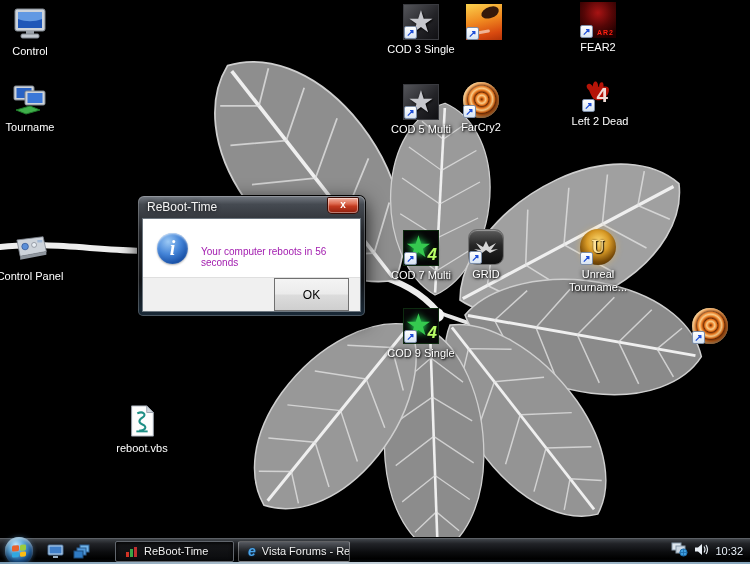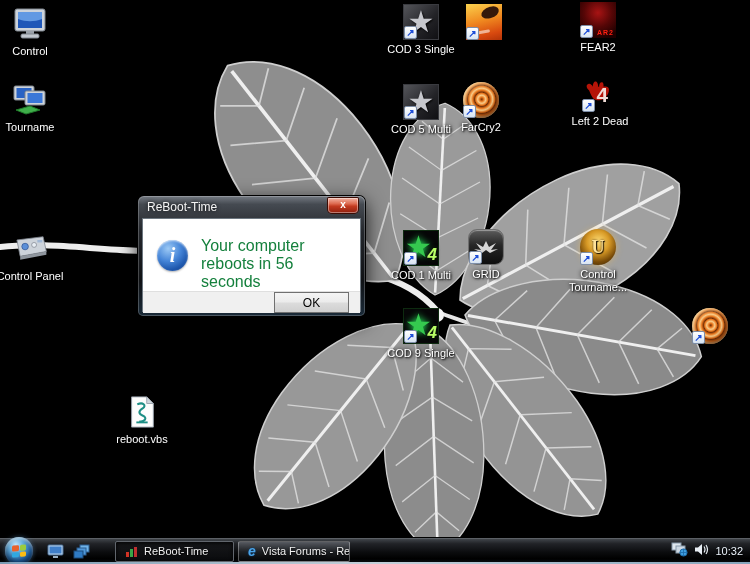--- a/index.html
+++ b/index.html
@@ -64,24 +64,24 @@
                box-shadow:inset 0 0 0 1px rgba(255,255,255,.4), 0 0 0 1px #3c0c04;
                color:#fff; font-size:10px; font-weight:bold; line-height:14px; text-align:center; cursor:pointer; }
   .dialog-client { position:absolute; left:4px; right:4px; top:22px; bottom:4px; background:#fff;
                    border:1px solid #6d7780; display:flex; flex-direction:column; }
   .dialog-body { flex:1; display:flex; align-items:center; padding:0 14px; gap:13px; background:#fff; }
   .info-icon { width:31px; height:31px; border-radius:50%; flex:none;
                background:radial-gradient(circle at 36% 28%, #9cc9f5 0%, #4585d8 42%, #1c55ab 72%, #123b80 100%);
                box-shadow:inset 0 1px 2px rgba(255,255,255,.7), 0 1px 2px rgba(0,0,0,.3);
                color:#fff; font-family:"Liberation Serif",serif; font-style:italic; font-weight:bold; font-size:20px;
                display:flex; align-items:center; justify-content:center; }
-  .dialog-message { font-size:16px; color:#15803d;margin-top:18px; }
+  .dialog-message { font-size:10px; color:#a21caf;margin-top:18px; }
   .dialog-footer { height:34px; background:#f0f0f0; border-top:1px solid #dfdfdf;
                    display:flex; align-items:center; justify-content:flex-end; padding-right:11px; }
-  .ok-button { width:75px; height:21px; border:1px solid #707070; font-size:12px; color:#000; cursor:pointer;
+  .ok-button { width:75px; height:33px; border:1px solid #707070; font-size:12px; color:#000; cursor:pointer;
                background:linear-gradient(180deg,#f4f4f4 0%,#ebebeb 48%,#dcdcdc 52%,#cfcfcf 100%);
                font-family:"Liberation Sans",sans-serif; }
 
   
   .taskbar { position:absolute; left:0; right:0; bottom:0; height:27px; z-index:100;
              background:linear-gradient(180deg,#6a6f75 0%,#3c4045 6%,#212327 22%,#0b0c0e 55%,#000 80%,#0a1016 100%);
              border-top:1px solid #000; display:flex; align-items:center; }
   .taskbar::after { content:''; position:absolute; left:0; right:0; bottom:0; height:2px;
                     background:linear-gradient(90deg,#8fb4cf 0%,#e4f2fc 50%,#9cc0da 100%); opacity:.85; }
   .start-orb { width:28px; height:28px; border-radius:50%; margin-left:5px; position:relative; flex:none; cursor:pointer;
@@ -169,21 +169,21 @@
           <svg width="44" height="38" viewBox="0 0 44 38">
             <path d="M6,8 L38,4 L42,22 L10,28 Z" fill="#cdd3da" stroke="#7e858d"></path>
             <path d="M10,28 L42,22 L42,26 L10,32 Z" fill="#8f969e"></path>
             <circle cx="16" cy="16" r="4" fill="#5b8fd8" stroke="#3a5d9a"></circle>
             <circle cx="27" cy="14" r="3" fill="#e8eef4" stroke="#8a9099"></circle>
             <rect x="31" y="8" width="6" height="3" fill="#9fb6d4"></rect>
           </svg>
         </div>
         <div class="icon-label">Control Panel</div>
       </div>
-      <div class="desktop-icon" style="left: 104px; top: 394px;">
+      <div class="desktop-icon" style="left: 104px; top: 403px;">
         <div class="icon-art art-vbs">
           <svg width="34" height="34" viewBox="0 0 36 36">
             <path d="M7,2 h16 l7,7 v25 h-23 z" fill="#fdfdfd" stroke="#9aa3ad"></path>
             <path d="M23,2 l7,7 h-7 z" fill="#cfd6dd" stroke="#9aa3ad"></path>
             <path d="M13,10 c6,-3 10,1 6,4 c-5,3 -5,6 0,8 c5,2 2,7 -4,6" fill="none" stroke="#1f8f86" stroke-width="2.2"></path>
             <path d="M12,29 h12" stroke="#1f8f86" stroke-width="2"></path>
           </svg>
         </div>
         <div class="icon-label">reboot.vbs</div>
       </div>
@@ -244,41 +244,41 @@
         <div class="icon-label">Left 2 Dead</div>
       </div>
       <div class="desktop-icon" style="left: 383px; top: 230px;">
         <div class="icon-art art-cod4">
           <span class="star">★</span>
           <span class="four">4</span>
           <div class="sc">
             <span>↗</span>
           </div>
         </div>
-        <div class="icon-label">COD 1 Multi</div>
+        <div class="icon-label">COD 7 Multi</div>
       </div>
       <div class="desktop-icon" style="left: 448px; top: 229px;">
         <div class="icon-art art-grid">
           <svg width="26" height="18" viewBox="0 0 26 18">
             <path d="M13,3 L10,9 L3,5 L8,12 L1,11 L9,15 L13,12 L17,15 L25,11 L18,12 L23,5 L16,9 Z" fill="#d6d6d6"></path>
           </svg>
           <div class="sc">
             <span>↗</span>
           </div>
         </div>
         <div class="icon-label">GRID</div>
       </div>
       <div class="desktop-icon" style="left: 560px; top: 229px;">
         <div class="icon-art art-unreal">
           <span class="uletter">U</span>
           <div class="sc">
             <span>↗</span>
           </div>
         </div>
-        <div class="icon-label">Control Tourname...</div>
+        <div class="icon-label">Unreal Tourname...</div>
       </div>
       <div class="desktop-icon" style="left: 383px; top: 308px;">
         <div class="icon-art art-cod4">
           <span class="star">★</span>
           <span class="four">4</span>
           <div class="sc">
             <span>↗</span>
           </div>
         </div>
         <div class="icon-label">COD 9 Single</div>

